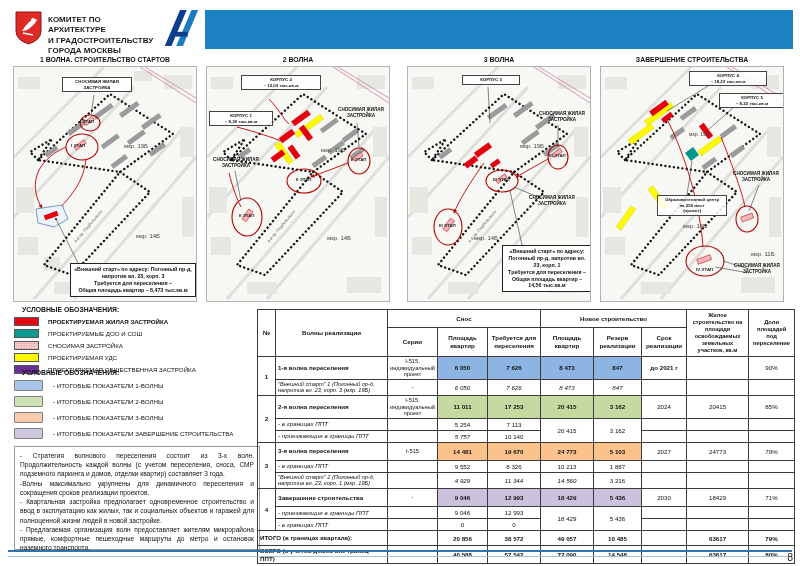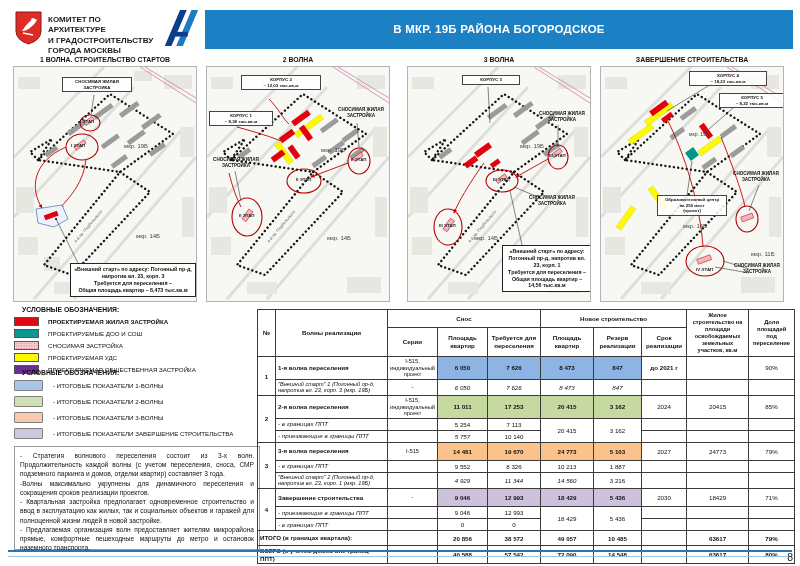--- a/index.html
+++ b/index.html
@@ -89,21 +89,20 @@
 ГОРОДА МОСКВЫ</div>
 <div class="abs alogo">
   <svg width="40" height="40" viewBox="0 0 42 42">
     <rect x="0" y="0" width="42" height="42" fill="#ffffff"></rect>
     <polygon points="4,40 20,2 27,2 11,40" fill="#0d3e8c"></polygon>
     <polygon points="16,40 32,2 39,2 23,40" fill="#1e7ac0"></polygon>
     <rect x="15" y="25" width="13" height="5" fill="#0d3e8c"></rect>
   </svg>
 </div>
 <div class="abs titlebar">
-  <div>В  МКР. 19Б РАЙОНА  БОГОРОДСКОЕ</div>
 </div>
 
 <div class="abs panel pp1">
   <div class="ptitle">1 ВОЛНА. СТРОИТЕЛЬСТВО СТАРТОВ</div>
   <div class="pmap">
     <svg width="182" height="234" viewBox="0 0 182 234">
       <defs>
           <marker id="ar1" markerWidth="6" markerHeight="6" refX="4" refY="2" orient="auto">
             <path d="M0,0 L5,2 L0,4 Z" fill="#c00000"></path>
           </marker>

